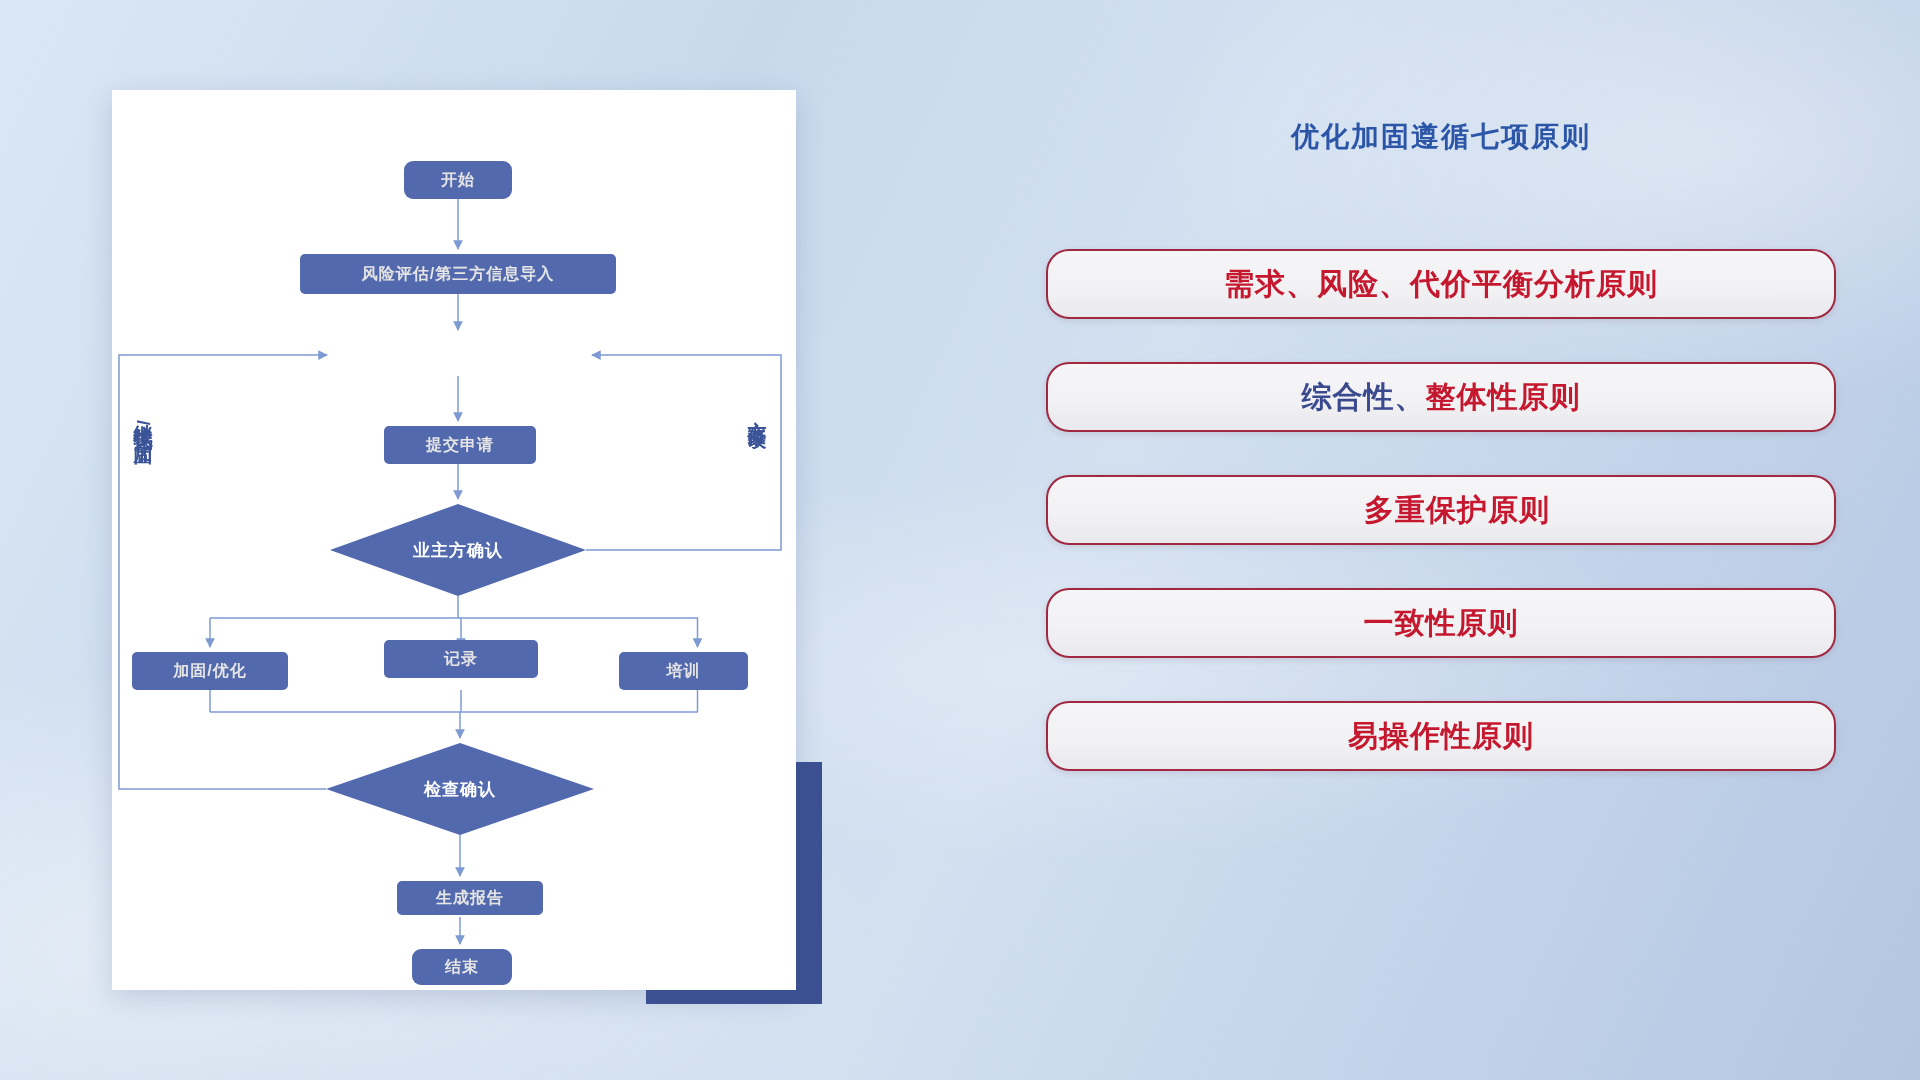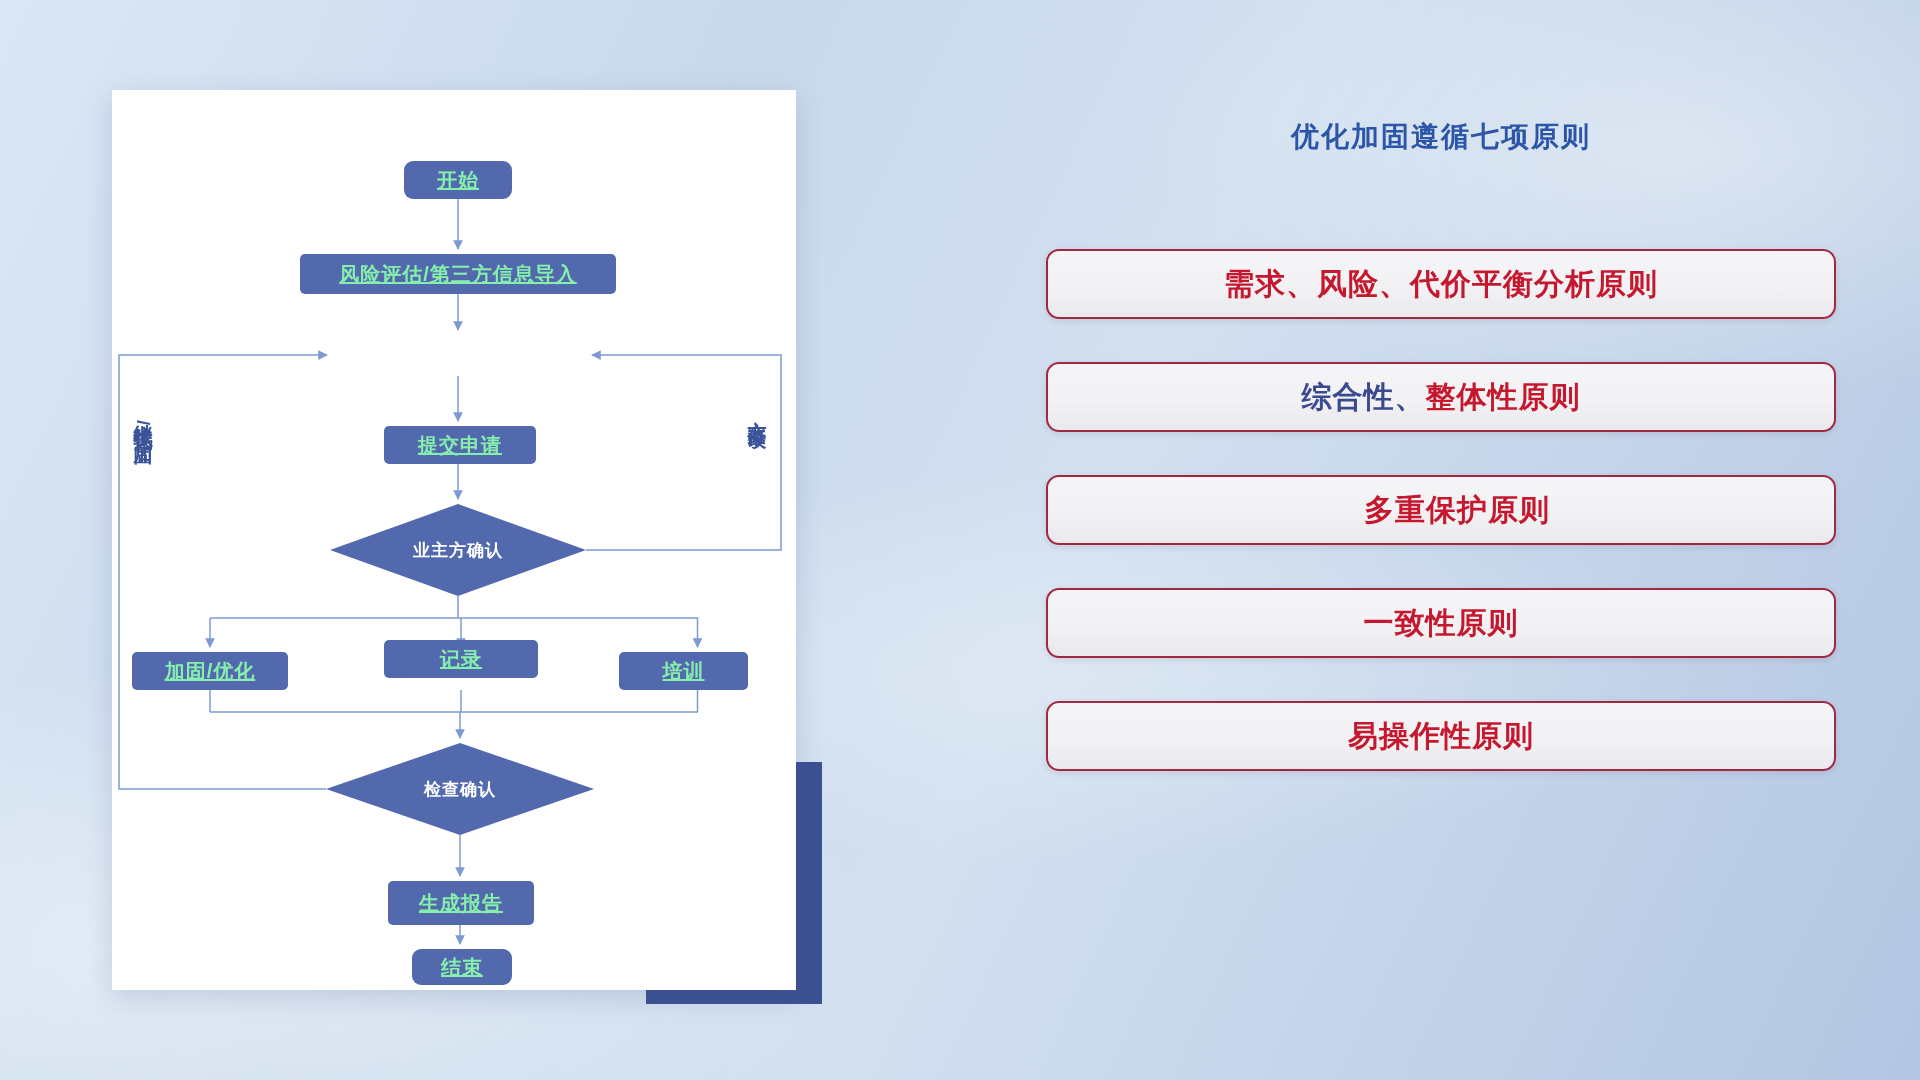--- a/index.html
+++ b/index.html
@@ -29,25 +29,24 @@
   
   .card{
     position:absolute;left:112px;top:90px;width:684px;height:900px;
     background:#ffffff;z-index:2;
     box-shadow:0 8px 26px rgba(60,80,140,.20);
   }
   .connectors{position:absolute;inset:0;width:100%;height:100%;}
   .conn{stroke:var(--connector-blue);stroke-width:1.5;fill:none;}
   .connfill{fill:var(--connector-blue);}
   .node{
-    position:absolute;background:var(--node-blue);color:#86efac;
+    position:absolute;background:var(--node-blue);color:#e5e5e5;
     display:flex;align-items:center;justify-content:center;
-    border-radius:5px;font-size:20px;font-weight:600;letter-spacing:1px;
+    border-radius:5px;font-size:16px;font-weight:600;letter-spacing:1px;
     white-space:nowrap;
-    text-decoration:underline;
   }
   .node.pill-end{border-radius:9px;}
   .diamond{
     position:absolute;background:var(--node-blue);color:#fff;
     display:flex;align-items:center;justify-content:center;
     clip-path:polygon(50% 0,100% 50%,50% 100%,0 50%);
     font-size:17px;font-weight:600;letter-spacing:1px;
   }
   .vlabel{
     position:absolute;writing-mode:vertical-rl;
@@ -58,21 +57,21 @@
   .panel-title{
     position:absolute;left:1046px;top:118px;width:790px;
     text-align:center;font-size:28px;font-weight:800;
     color:var(--title-blue);letter-spacing:2px;
   }
   .pills{
     position:absolute;left:1046px;top:249px;width:790px;
     display:flex;flex-direction:column;gap:43px;
   }
   .pill{
-    height:70px;border:2px solid var(--pill-border);border-radius:13px;
+    height:70px;border:2px solid var(--pill-border);border-radius:23px;
     background:linear-gradient(180deg,#f5f5f7 0%,var(--pill-bg) 55%,#e9e9ee 100%);
     display:flex;align-items:center;justify-content:center;
     font-size:30px;font-weight:600;letter-spacing:1px;
     box-shadow:0 2px 6px rgba(90,40,60,.12);
     text-align:right;
   }
 </style>
 </head>
 <body>
 
@@ -124,21 +123,21 @@
     <div class="diamond" style="left:218px;top:414px;width:256px;height:92px;">业主方确认</div>
 
     <div class="node" style="left:20px;top:562px;width:156px;height:38px;">加固/优化</div>
 
     <div class="node" style="left:272px;top:550px;width:154px;height:38px;">记录</div>
 
     <div class="node" style="left:507px;top:562px;width:129px;height:38px;">培训</div>
 
     <div class="diamond" style="left:214px;top:653px;width:268px;height:92px;">检查确认</div>
 
-    <div class="node" style="left:276px;top:791px;width:146px;height:44px;">生成报告</div>
+    <div class="node" style="left:285px;top:791px;width:146px;height:34px;">生成报告</div>
 
     <div class="node pill-end" style="left:300px;top:859px;width:100px;height:36px;">结束</div>
 
     <div class="vlabel" style="left:22px;top:318px;height:170px;">继续优化/加固</div>
 
     <div class="vlabel" style="left:636px;top:316px;height:110px;">方案修改</div>
 
   </div>
 
   <h1 class="panel-title">优化加固遵循七项原则</h1>

